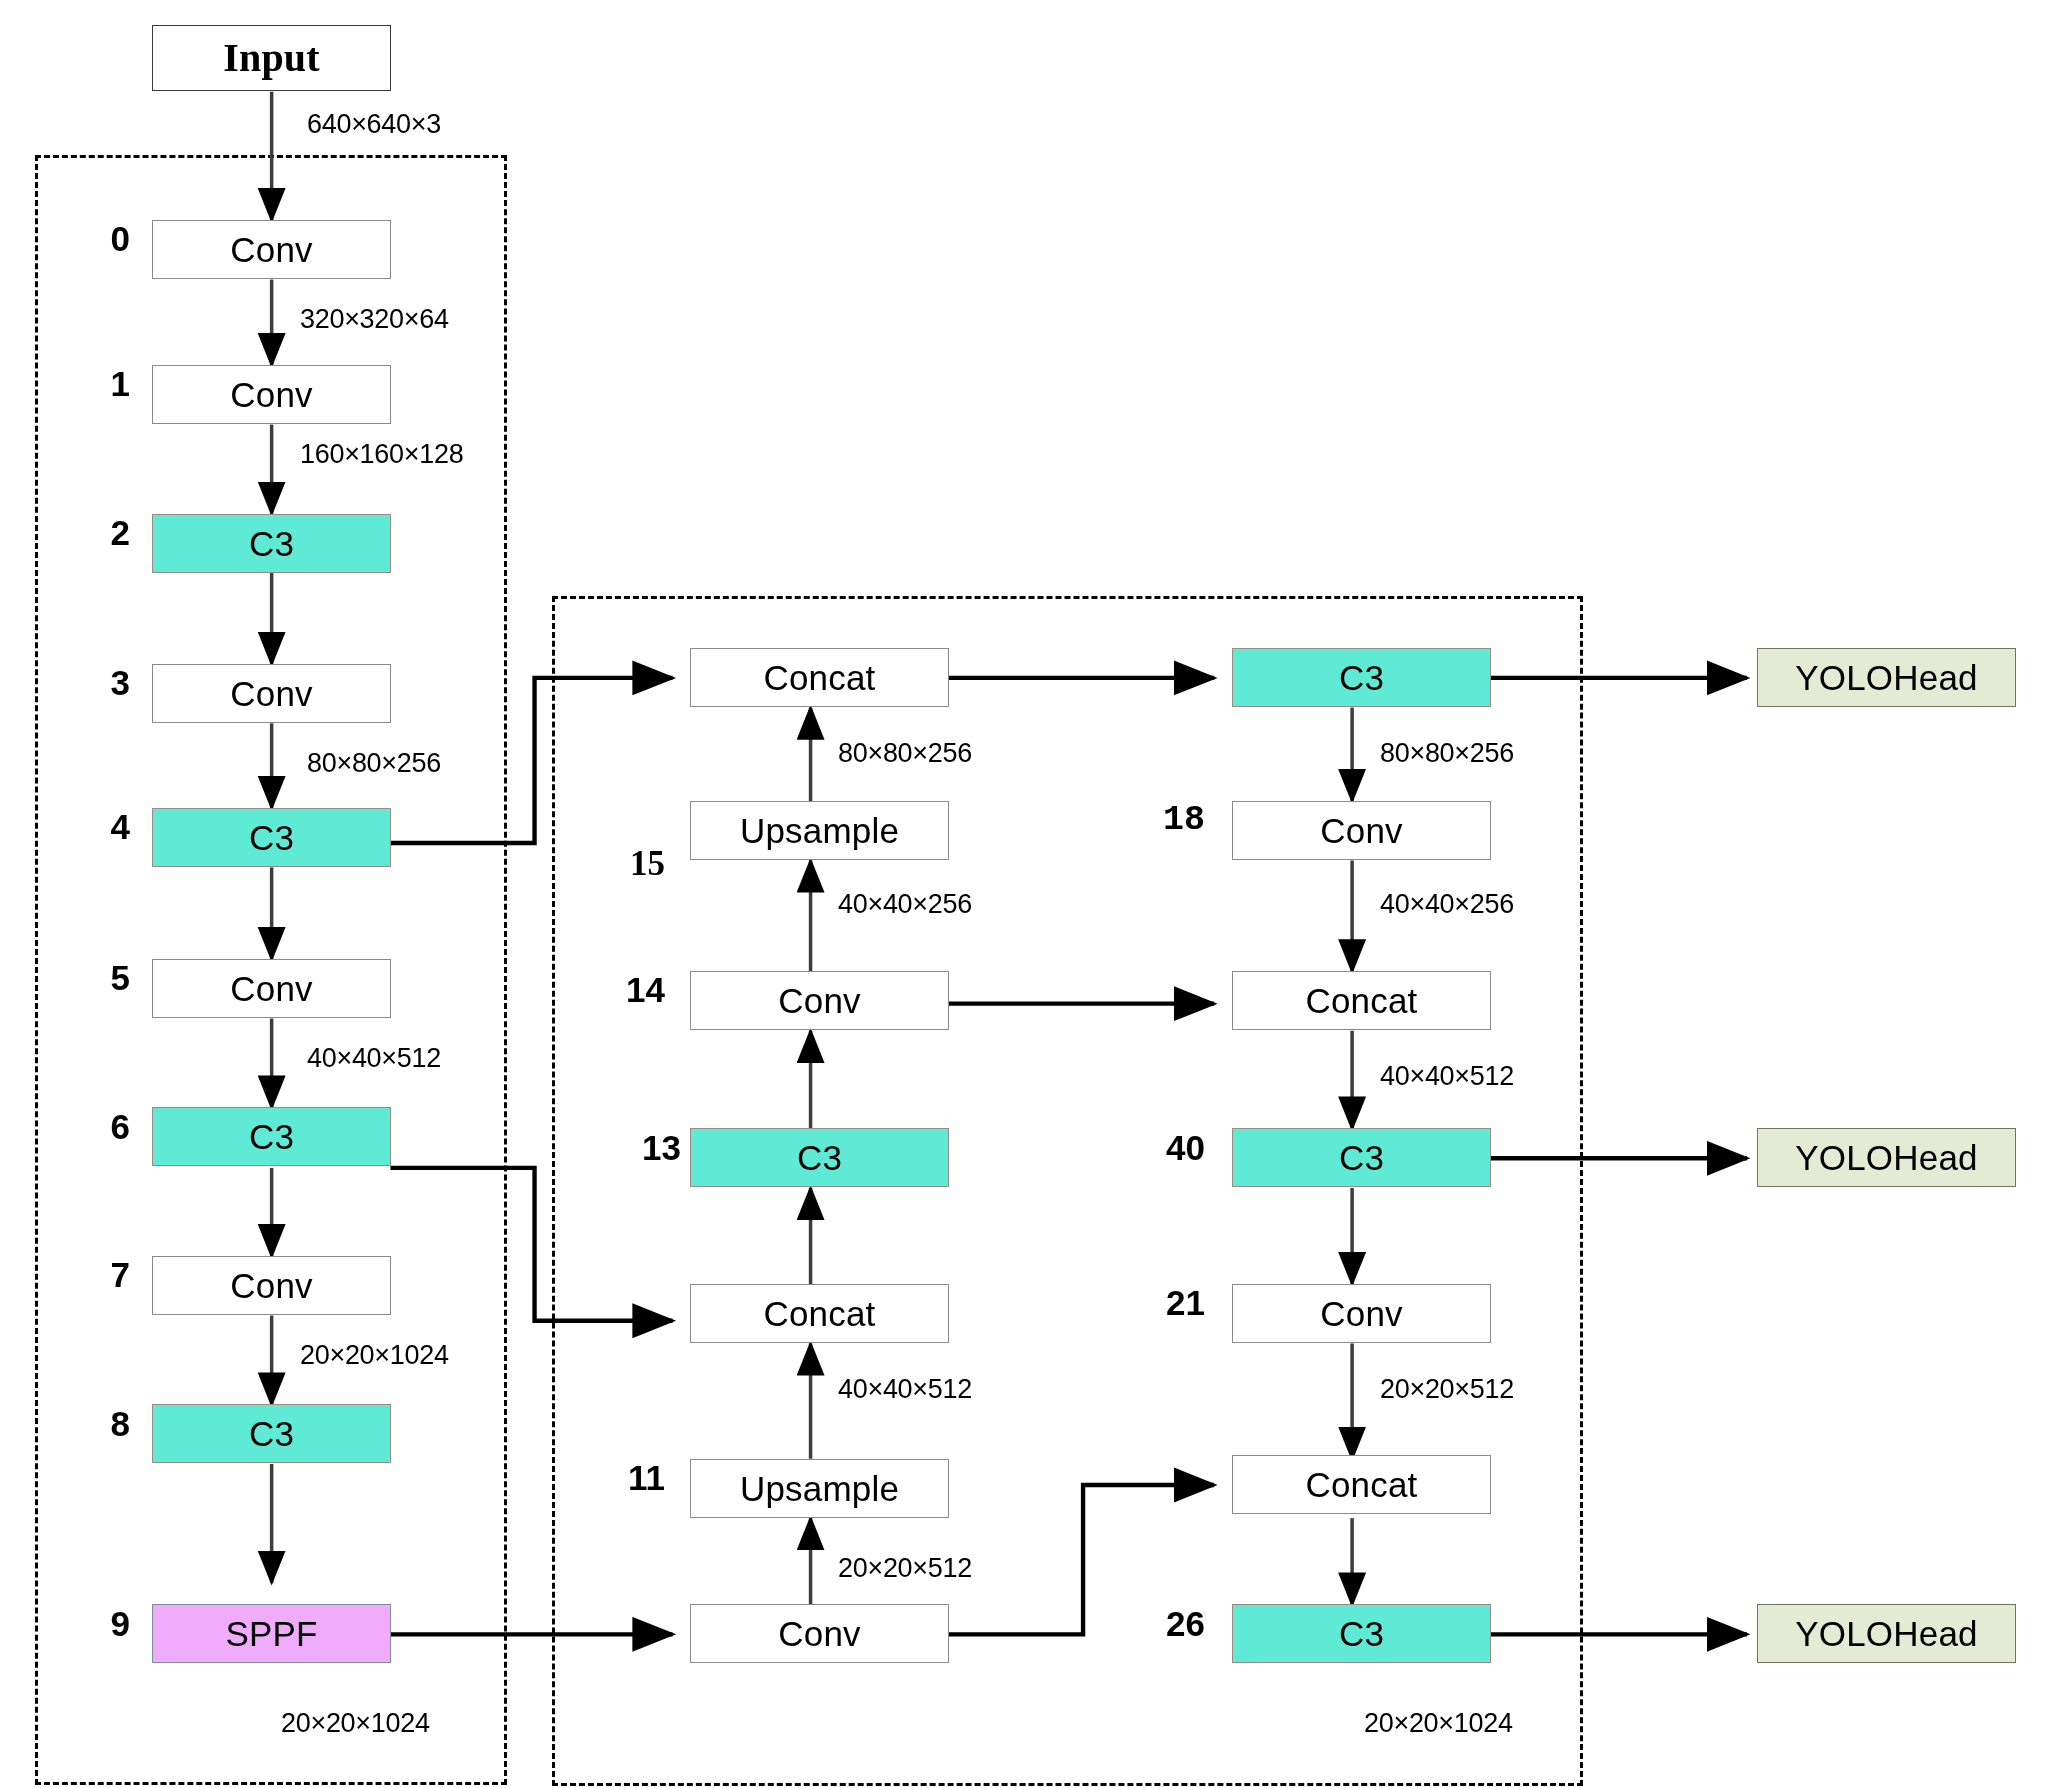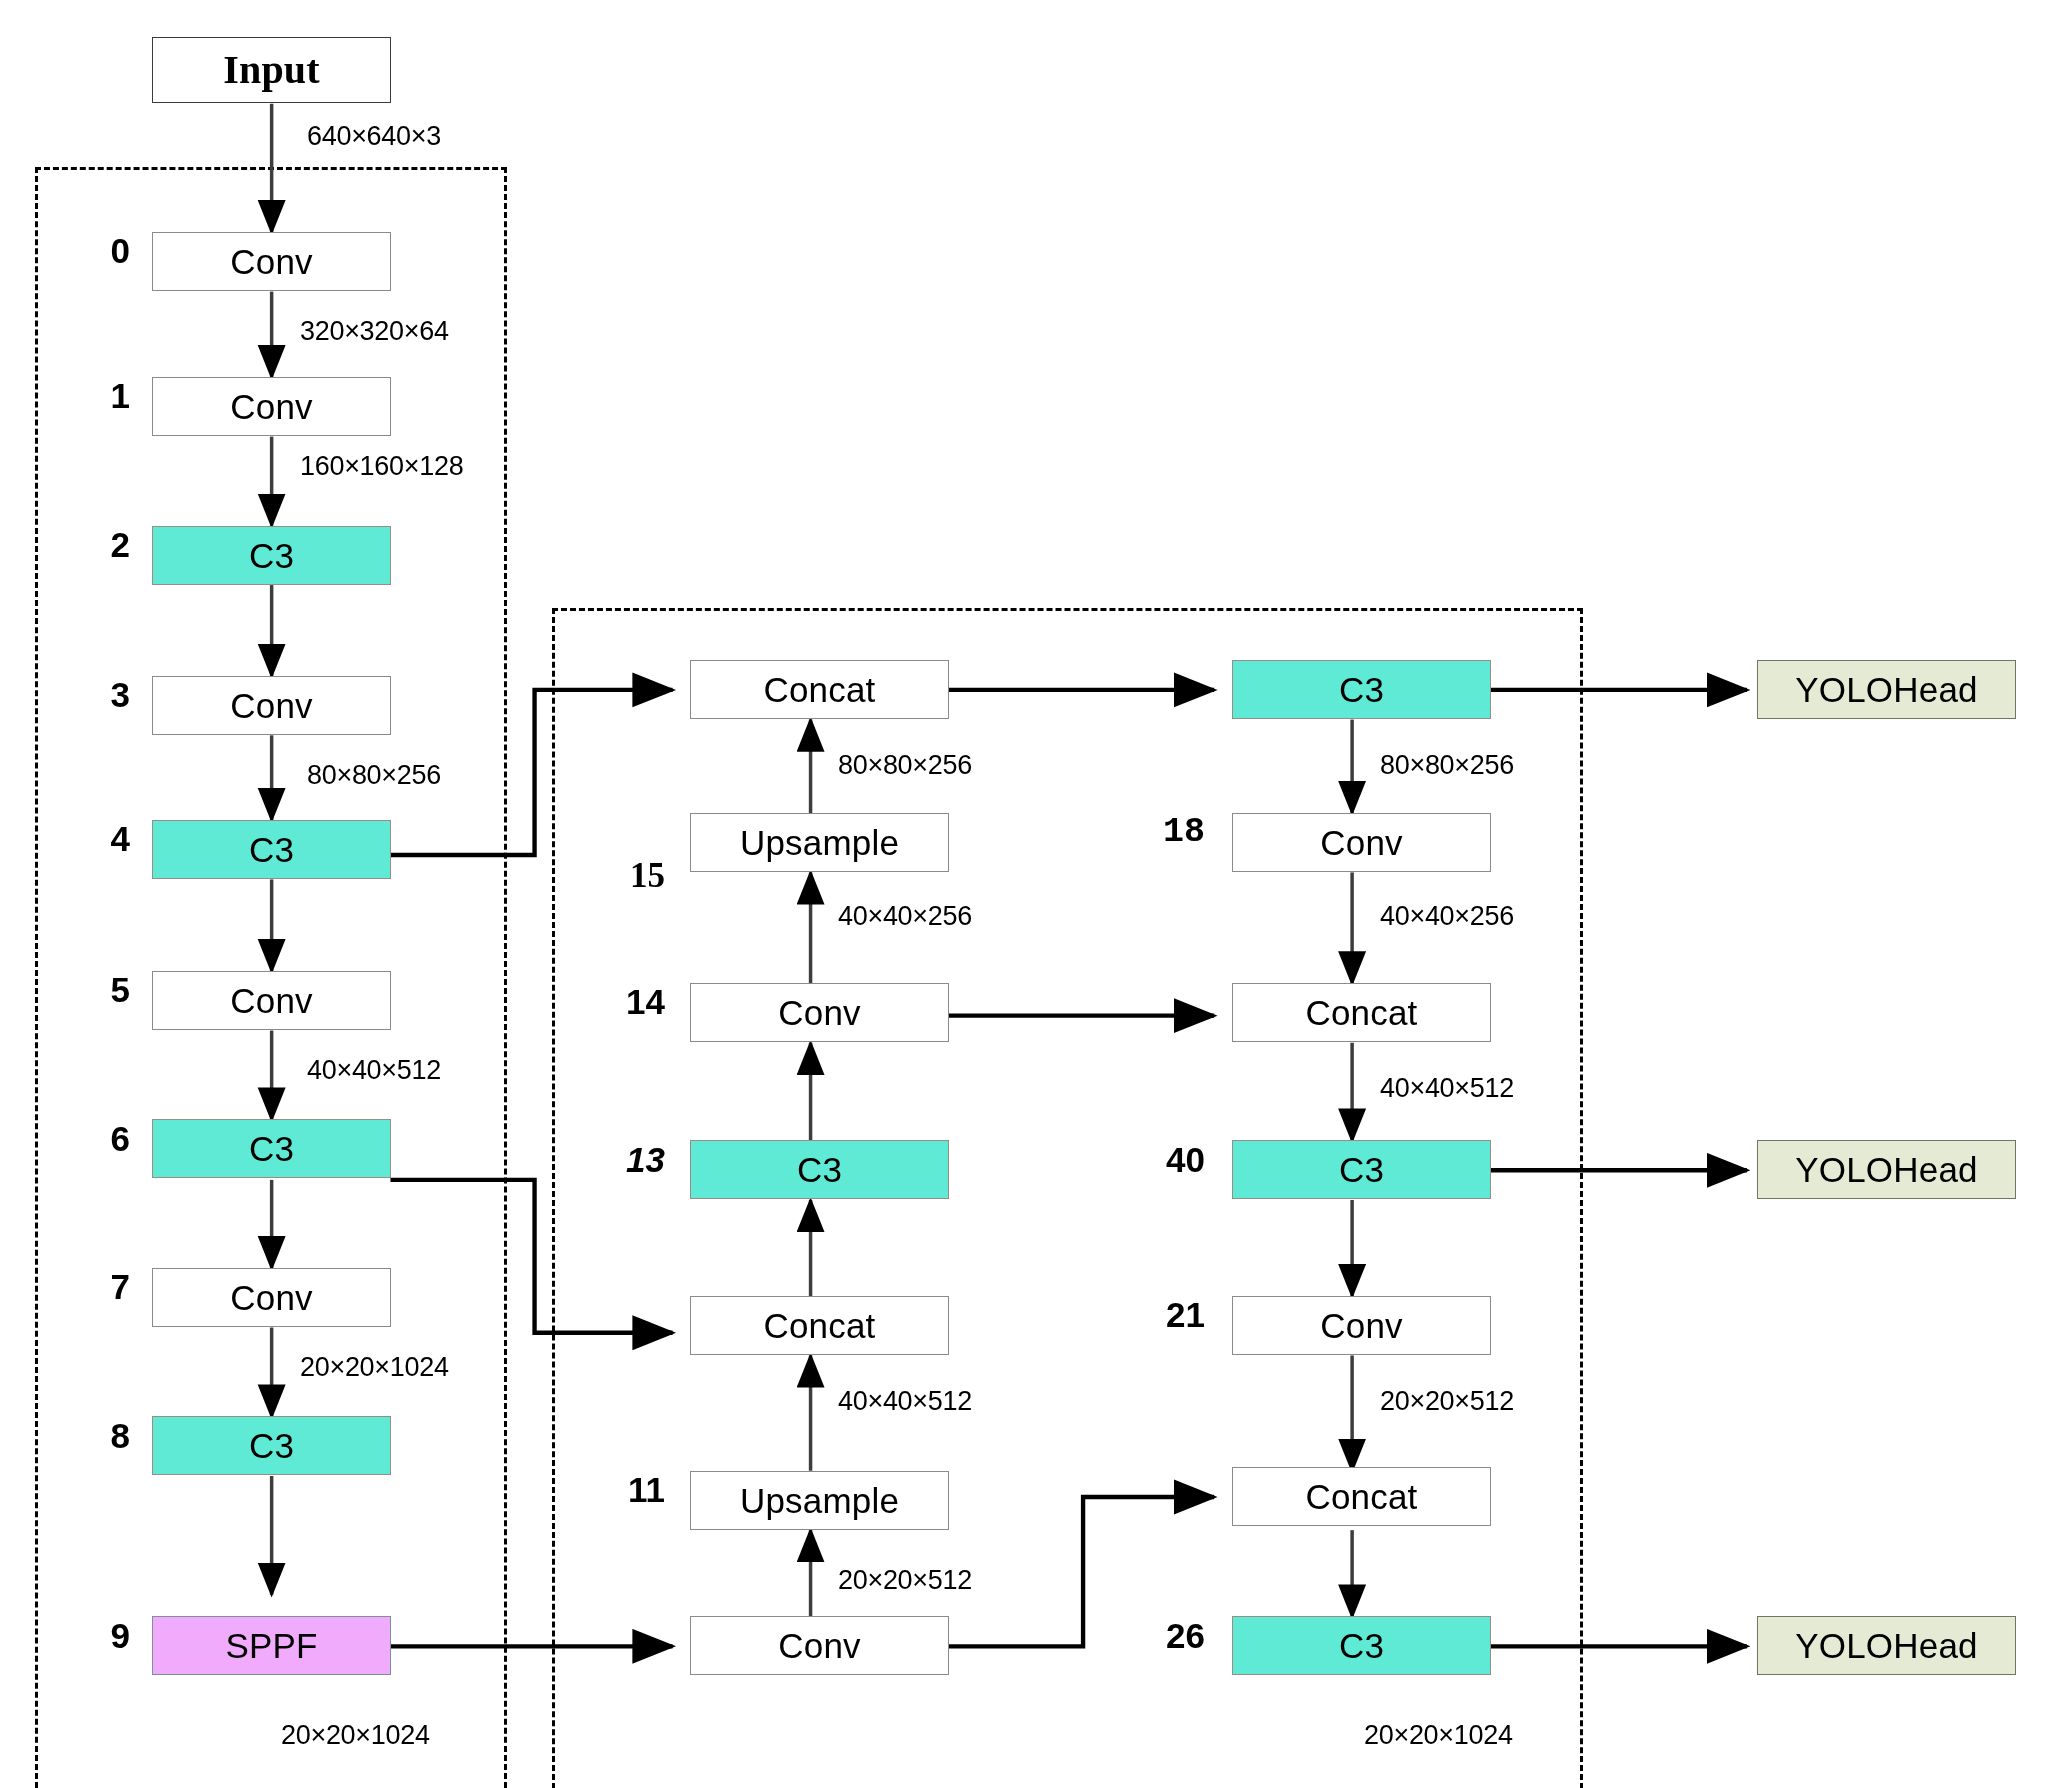--- a/index.html
+++ b/index.html
@@ -1,17 +1,17 @@
 <!DOCTYPE html>
 <html style="font-size:14px"><head>
 <meta charset="utf-8">
 <style>
   html,body{margin:0;padding:0;background:#ffffff;}
   body{width:2050px;height:1789px;font-family:"Liberation Sans",sans-serif;position:relative;overflow:hidden;}
-  #diagram{position:absolute;left:0;top:0;width:2050px;height:1640px;margin-top:12px;}
+  #diagram{position:absolute;left:0;top:0;width:2050px;height:1640px;}
   .node{position:absolute;box-sizing:border-box;display:flex;align-items:center;justify-content:center;
         background:#ffffff;border:1.7px solid #8a8a8a;font-size:35px;color:#000;letter-spacing:0.2px;}
   .node.serif{font-family:"Liberation Serif",serif;font-weight:bold;font-size:40px;border-color:#3a3a3a;}
   .node.c3{background:#5eead4;border-color:#9a8c82;}
   .node.sppf{background:#f0abfc;border-color:#7e8f95;}
   .node.head{background:#e4ead4;border-color:#6f7563;}
   .idx{position:absolute;font-size:35px;font-weight:bold;color:#000;text-align:right;}
   .dim{position:absolute;font-size:27px;font-weight:normal;color:#000;white-space:nowrap;letter-spacing:-0.3px;}
   .grp{position:absolute;box-sizing:border-box;border:3.5px dashed #000;background:transparent;}
   svg.edges{position:absolute;left:0;top:0;width:2050px;height:1789px;pointer-events:none;}
@@ -149,21 +149,21 @@
   <div class="node" style="left:690px;top:801px;width:259px;height:59px;">
     <span>Upsample</span>
     </div>
   <div class="dim" style="left:838px;top:889px;">40×40×256</div>
 
   <div class="idx" style="left:611px;top:970px;width:54px;">14</div>
   <div class="node" style="left:690px;top:971px;width:259px;height:59px;">
     <span>Conv</span>
     </div>
 
-  <div class="idx" style="left:611px;top:1128px;width:54px;font-style:italic;">13</div>
+  <div class="idx" style="left:627px;top:1128px;width:54px;">13</div>
   <div class="node c3" style="left:690px;top:1128px;width:259px;height:59px;">
     <span>C3</span>
     </div>
 
   <div class="node" style="left:690px;top:1284px;width:259px;height:59px;">
     <span>Concat</span>
     </div>
   <div class="dim" style="left:838px;top:1374px;">40×40×512</div>
 
   <div class="idx" style="left:611px;top:1458px;width:54px;">11</div>

